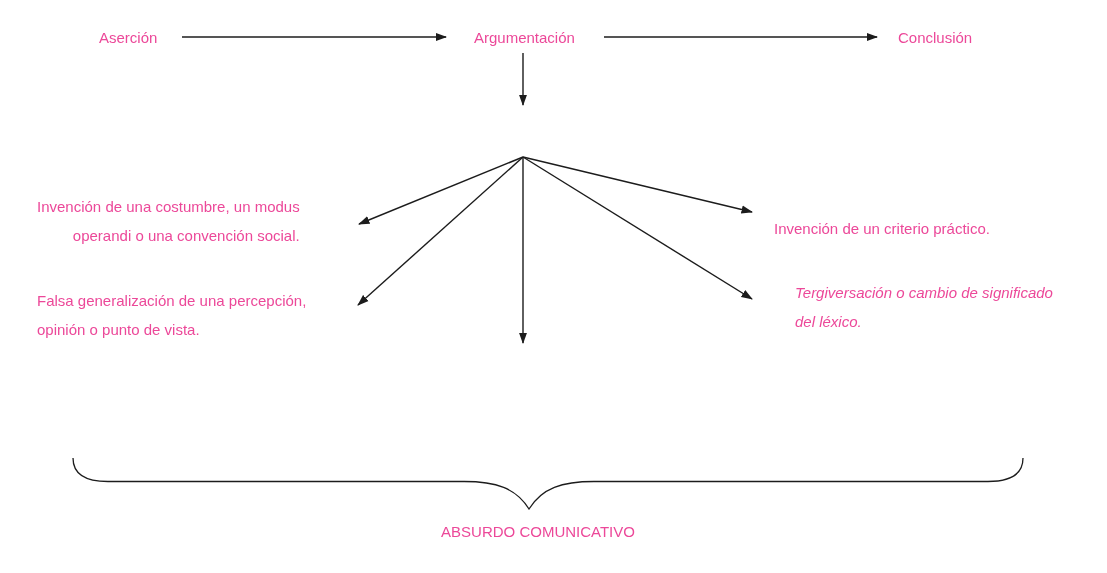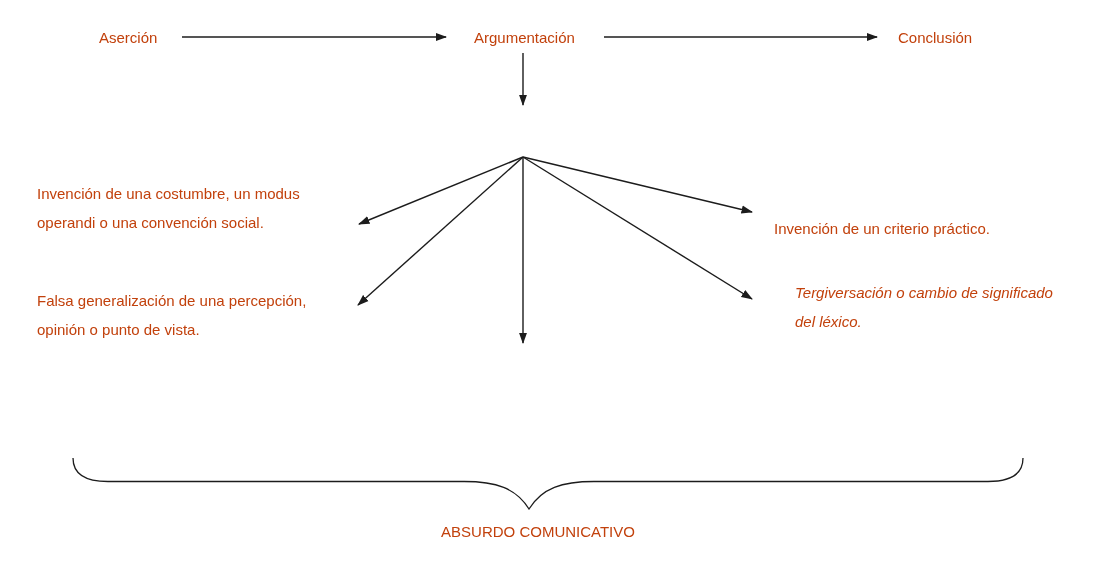--- a/index.html
+++ b/index.html
@@ -6,21 +6,21 @@
     margin: 0;
     padding: 0;
     background: #ffffff;
   }
   .canvas {
     position: relative;
     width: 1107px;
     height: 573px;
     background: #ffffff;
     font-family: "Liberation Sans", sans-serif;
-    color: #c2410c;
+    color: #ec4899;
     overflow: hidden;
   }
   .lbl {
     position: absolute;
     font-size: 15px;
     line-height: 19px;
     white-space: nowrap;
   }
   .block {
     position: absolute;
@@ -69,21 +69,21 @@
 </head>
 <body>
 
 <div class="canvas">
 
   <div class="lbl" style="left:99px;  top:28px;">Aserción</div>
   <div class="lbl" style="left:474px; top:28px;">Argumentación</div>
   <div class="lbl" style="left:898px; top:28px;">Conclusión</div>
 
 
-  <div class="block" style="left:37px; top:180px;">
+  <div class="block" style="left:37px; top:193px;text-align:right;">
     <div class="line">Invención de una costumbre, un modus</div>
     <div class="line">operandi o una convención social.</div>
   </div>
 
   <div class="block" style="left:37px; top:279px;margin-top:8px;">
     <div class="line">Falsa generalización de una percepción,</div>
     <div class="line">opinión o punto de vista.</div>
   </div>
 
 

